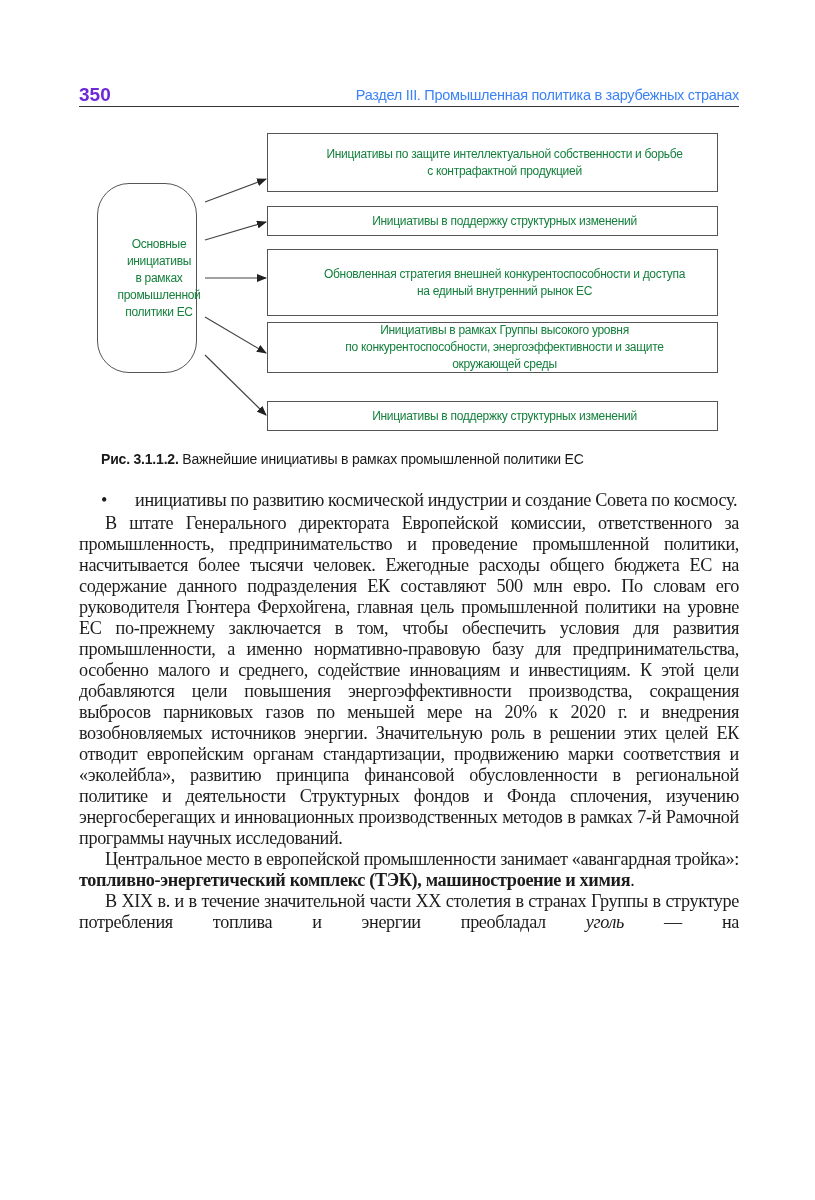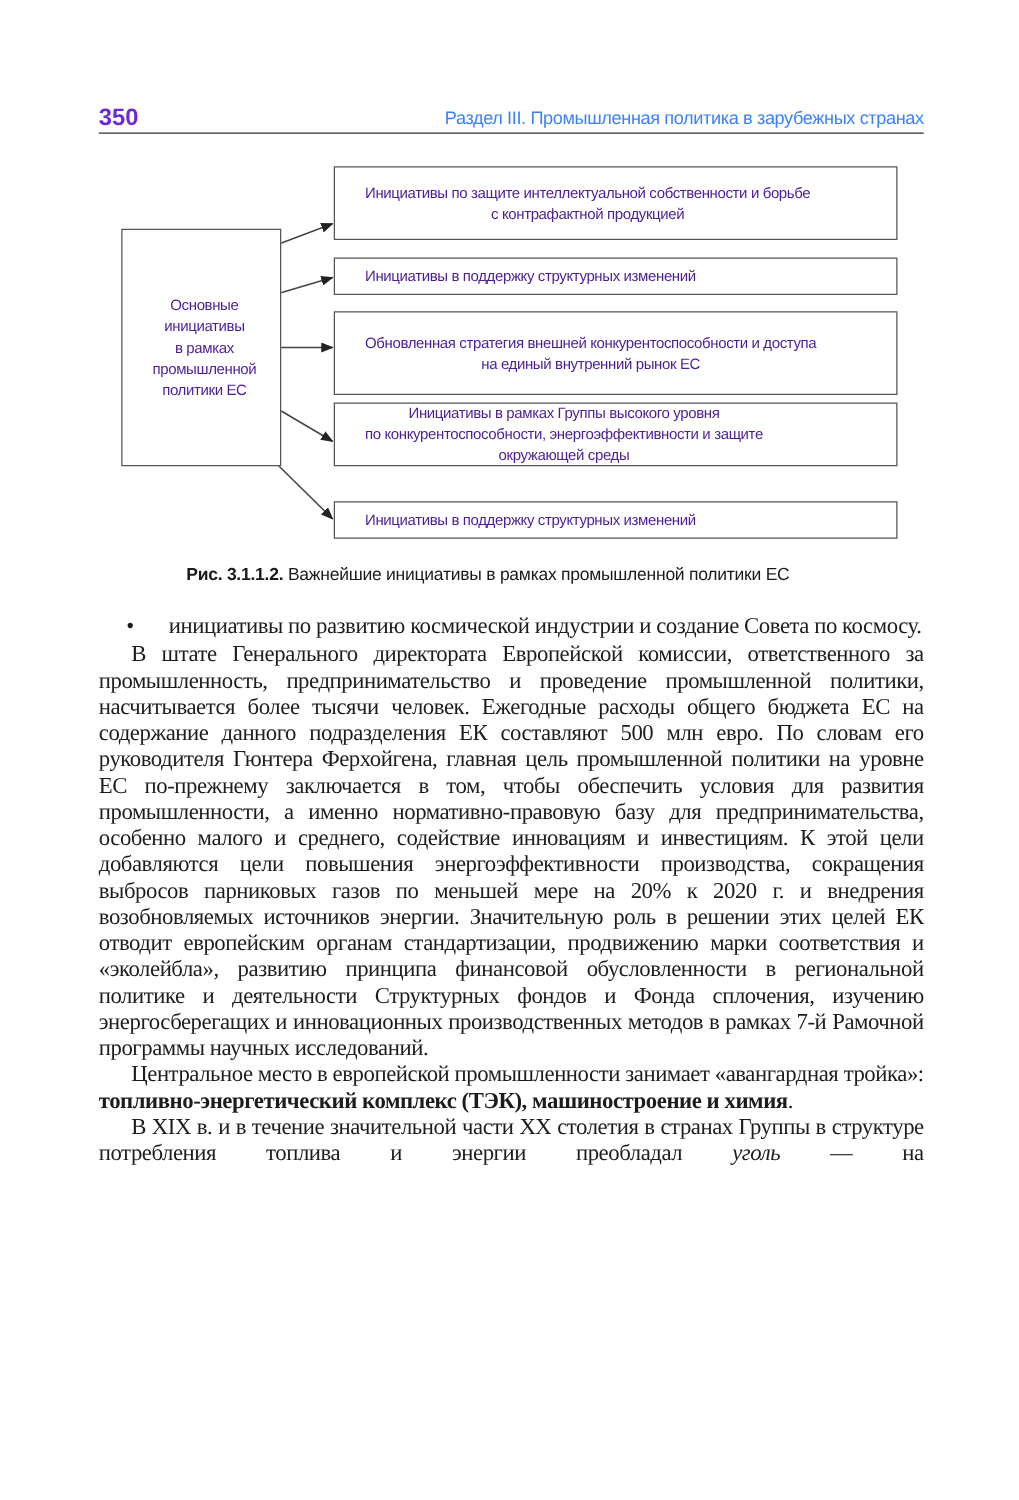--- a/index.html
+++ b/index.html
@@ -3,25 +3,25 @@
 <meta charset="utf-8">
 <style>
   html, body { margin: 0; padding: 0; background: #ffffff; }
   body { width: 815px; height: 1200px; position: relative; overflow: hidden; color: #1e1e1e; }
   .page { position: absolute; left: 79px; top: 0; width: 660px; }
   .running-head { position: absolute; top: 86px; left: 0; width: 660px; height: 20px; border-bottom: 1.5px solid #333; }
   .page-num { position: absolute; left: 0; top: -2px; font-family: "Liberation Sans", sans-serif; font-weight: bold; font-size: 19px; color: #6d28d9; }
   .section-title { position: absolute; right: 0; top: 1px; font-family: "Liberation Sans", sans-serif; font-size: 14.5px; color: #3b82f6; letter-spacing: -0.3px; }
 
   .diagram { position: absolute; left: 0; top: 0; width: 815px; height: 460px; }
-  .box { position: absolute; border: 1.3px solid #555; background: #fff; box-sizing: border-box; display: flex; align-items: center; justify-content: flex-start; text-align: center; font-family: "Liberation Sans", sans-serif; font-size: 12px; line-height: 17px; color: #4c1d95; letter-spacing: -0.3px; padding-left: 24px; }
+  .box { position: absolute; border: 1.3px solid #555; background: #fff; box-sizing: border-box; display: flex; align-items: center; justify-content: center; text-align: center; font-family: "Liberation Sans", sans-serif; font-size: 12px; line-height: 17px; color: #15803d; letter-spacing: -0.3px; padding-left: 24px; }
   .box span { display: block; }
   .arrows { position: absolute; left: 0; top: 0; }
 
-  .caption { position: absolute; left: 101px; top: 451px; font-family: "Liberation Sans", sans-serif; font-size: 14px; color: #1a1a1a; letter-spacing: -0.2px; margin-left: 48px; }
+  .caption { position: absolute; left: 101px; top: 451px; font-family: "Liberation Sans", sans-serif; font-size: 14px; color: #1a1a1a; letter-spacing: -0.2px; }
   .caption b { font-weight: bold; }
 
   .body-text { position: absolute; left: 79px; top: 490px; width: 660px; font-family: "Liberation Serif", serif; font-size: 18.2px; line-height: 21px; color: #1c1c1c; letter-spacing: -0.35px; text-align: justify; }
   .body-text p { margin: 0; }
   .bullet { display: flex; padding-left: 22px; margin-bottom: 2px; }
   .bullet .dot { width: 34px; flex: none; }
   .bullet .txt { flex: 1; }
   .indent { text-indent: 26px; }
   .last-line-justify { text-align-last: justify; }
   b.strong { font-weight: bold; }
@@ -44,21 +44,21 @@
         <path d="M0,0 L10,4 L0,8 Z" fill="#222"></path>
       </marker>
     </defs>
     <line x1="205" y1="202" x2="266" y2="179" stroke="#444" stroke-width="1.2" marker-end="url(#ah)"></line>
     <line x1="205" y1="240" x2="266" y2="222" stroke="#444" stroke-width="1.2" marker-end="url(#ah)"></line>
     <line x1="205" y1="278" x2="266" y2="278" stroke="#444" stroke-width="1.2" marker-end="url(#ah)"></line>
     <line x1="205" y1="317" x2="266" y2="353" stroke="#444" stroke-width="1.2" marker-end="url(#ah)"></line>
     <line x1="205" y1="355" x2="266" y2="415" stroke="#444" stroke-width="1.2" marker-end="url(#ah)"></line>
   </svg>
 
-  <div class="box" style="left:97px; top:183px; width:128px; height:190px;">
+  <div class="box" style="left:97px; top:183px; width:100px; height:190px;border-radius:32px;">
     <div>
       <span>Основные</span>
       <span>инициативы</span>
       <span>в рамках</span>
       <span>промышленной</span>
       <span>политики ЕС</span>
     </div>
   </div>
 
   <div class="box" style="left:267px; top:133px; width:451px; height:59px;">

